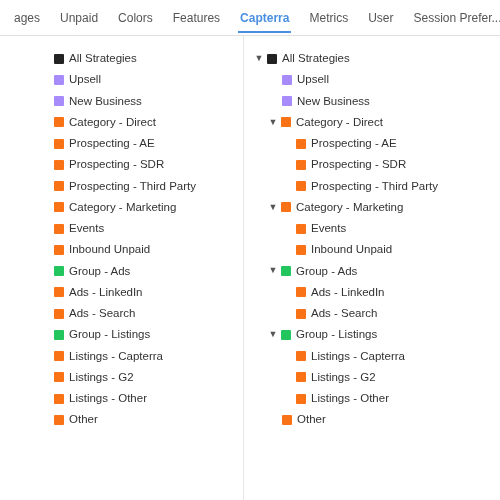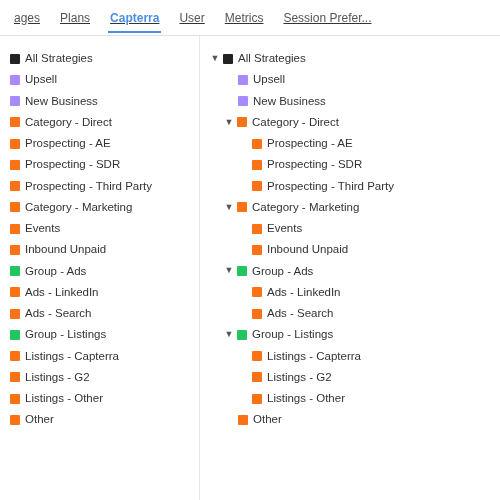--- a/index.html
+++ b/index.html
@@ -14,21 +14,20 @@
     }
 
     
     .nav-bar {
       display: flex;
       align-items: center;
       border-bottom: 1px solid #e0e0e0;
       padding: 0 4px;
       height: 36px;
       background: #fff;
-      text-decoration: underline;
     }
     .nav-item {
       padding: 8px 10px;
       cursor: pointer;
       font-size: 12px;
       color: #555;
       white-space: nowrap;
       position: relative;
     }
     .nav-item.active {
@@ -43,20 +42,21 @@
       right: 8px;
       height: 2px;
       background: #4a90e2;
     }
 
     
     .main-content {
       display: flex;
       height: calc(500px - 36px);
       overflow: auto;
+      padding-left: 44px;
     }
 
     
     .left-panel {
       width: 200px;
       min-width: 200px;
       padding: 12px 8px;
       border-right: 1px solid #e8e8e8;
     }
 
@@ -115,24 +115,26 @@
       flex-shrink: 0;
       font-size: 9px;
       color: #555;
     }
   </style>
 </head>
 <body>
 
 <nav class="nav-bar">
     <div class="nav-item">ages</div>
-    <div class="nav-item">Plans</div>
+    <div class="nav-item">Unpaid</div>
+    <div class="nav-item">Colors</div>
+    <div class="nav-item">Features</div>
     <div class="nav-item active">Capterra</div>
+    <div class="nav-item">Metrics</div>
     <div class="nav-item">User</div>
-    <div class="nav-item">Metrics</div>
     <div class="nav-item">Session Prefer...</div>
   </nav>
 
 <div class="main-content">
   <div class="left-panel">
       <div class="tree-item">
         <div class="color-swatch" style="background-color: rgb(34, 34, 34);"></div>
         <span class="item-label">All Strategies</span>
       </div>
       <div class="tree-item">

